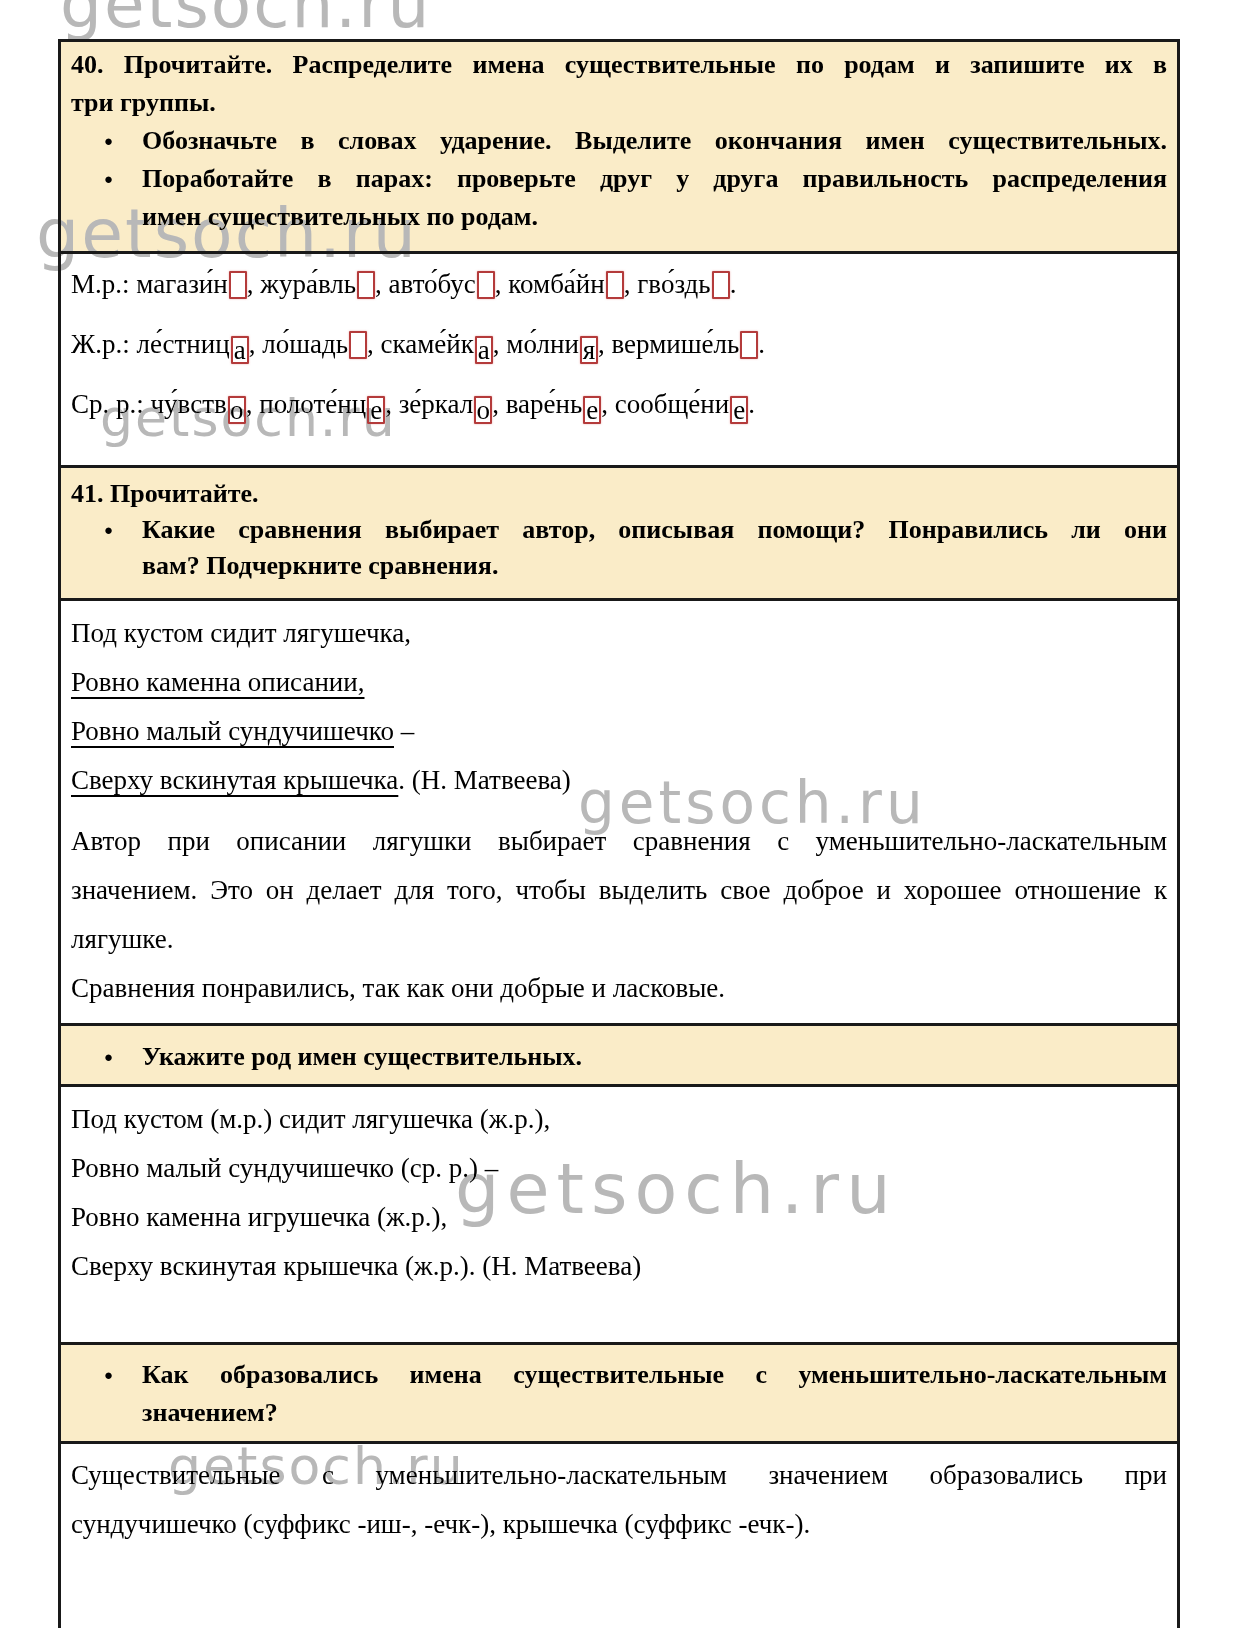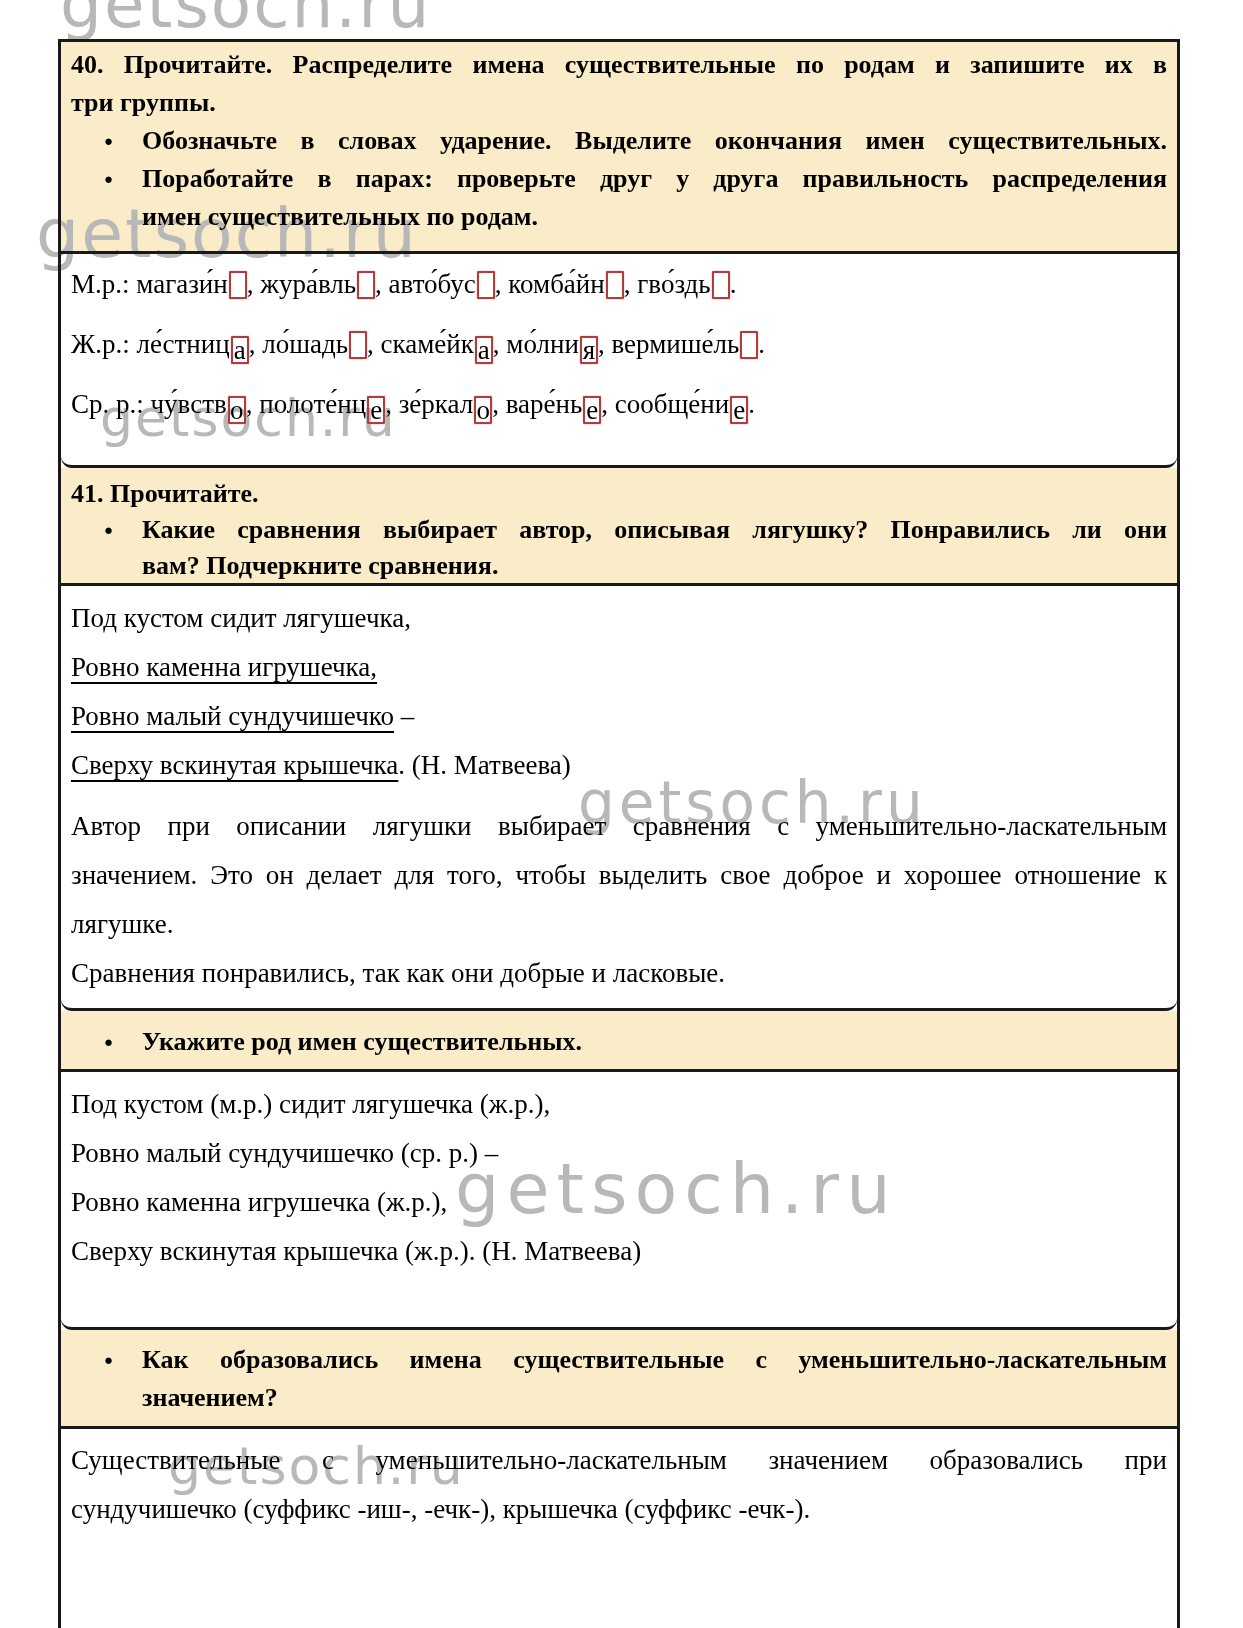--- a/index.html
+++ b/index.html
@@ -5,26 +5,26 @@
   html,body{margin:0;padding:0;background:#ffffff;}
   body{width:1243px;height:1628px;position:relative;overflow:hidden;
        font-family:"Liberation Serif","DejaVu Serif",serif;color:#000;}
 
   .sheet{position:absolute;left:58px;top:39px;width:1122px;box-sizing:border-box;
          border:3px solid #191919;background:#fff;}
   .row{box-sizing:border-box;overflow:hidden;padding-left:10px;padding-right:10px;
        border-bottom:3px solid #191919;}
   .row:last-child{border-bottom:none;}
   .cream{background:#faecc8;font-weight:bold;font-size:26px;}
-  .white{background:#ffffff;font-size:27px;border-radius:11px;}
+  .white{background:#ffffff;font-size:27px;}
 
   
   .r1{height:212px;padding-top:4px;}
   .r2{height:214px;padding-top:0;}
-  .r3{height:118px;padding-top:8px;}
+  .r3{height:133px;padding-top:8px;}
   .r4{height:425px;padding-top:8px;}
   .r5{height:61px;padding-top:4px;}
   .r6{height:258px;padding-top:8px;}
   .r7{height:99px;padding-top:11px;}
   .r8{height:203px;padding-top:7px;}
 
   .ln38{line-height:38px;}
   .ln36{line-height:36px;}
   .ln49{line-height:49px;}
   .ln60{line-height:60px;}
@@ -80,30 +80,30 @@
   <div class="row white r2">
     <div class="ln60">М.р.: магази́н<span class="ending-box empty"></span>, жура́вль<span class="ending-box empty"></span>, авто́бус<span class="ending-box empty"></span>, комба́йн<span class="ending-box empty"></span>, гво́здь<span class="ending-box empty"></span>.</div>
     <div class="ln60">Ж.р.: ле́стниц<span class="ending-box">а</span>, ло́шадь<span class="ending-box empty"></span>, скаме́йк<span class="ending-box">а</span>, мо́лни<span class="ending-box">я</span>, вермише́ль<span class="ending-box empty"></span>.</div>
     <div class="ln60">Ср. р.: чу́вств<span class="ending-box">о</span>, полоте́нц<span class="ending-box">е</span>, зе́ркал<span class="ending-box">о</span>, варе́нь<span class="ending-box">е</span>, сообще́ни<span class="ending-box">е</span>.</div>
   </div>
 
   <div class="row cream r3">
     <div class="ln36">41. Прочитайте.</div>
     <div class="ln36 bl">
       <span class="bullet-marker">●</span>
-      <div class="jl">Какие сравнения выбирает автор, описывая лягушку? Понравились ли они</div>
+      <div class="jl">Какие сравнения выбирает автор, описывая помощи? Понравились ли они</div>
     </div>
     <div class="ln36 bl">
       <div>вам? Подчеркните сравнения.</div>
     </div>
   </div>
 
   <div class="row white r4">
     <div class="ln49"><span>Под кустом сидит лягушечка,</span></div>
-    <div class="ln49"><span class="u">Ровно каменна игрушечка,</span></div>
+    <div class="ln49"><span class="u">Ровно каменна описании,</span></div>
     <div class="ln49"><span class="u">Ровно малый сундучишечко</span><span> –</span></div>
     <div class="ln49"><span class="u">Сверху вскинутая крышечка</span><span>. (Н. Матвеева)</span></div>
     <div class="ln49 jl para-start">Автор при описании лягушки выбирает сравнения с уменьшительно-ласкательным</div>
     <div class="ln49 jl">значением. Это он делает для того, чтобы выделить свое доброе и хорошее отношение к</div>
     <div class="ln49">лягушке.</div>
     <div class="ln49">Сравнения понравились, так как они добрые и ласковые.</div>
   </div>
 
   <div class="row cream r5">
     <div class="ln28 bl" style="margin-top:13px;">

